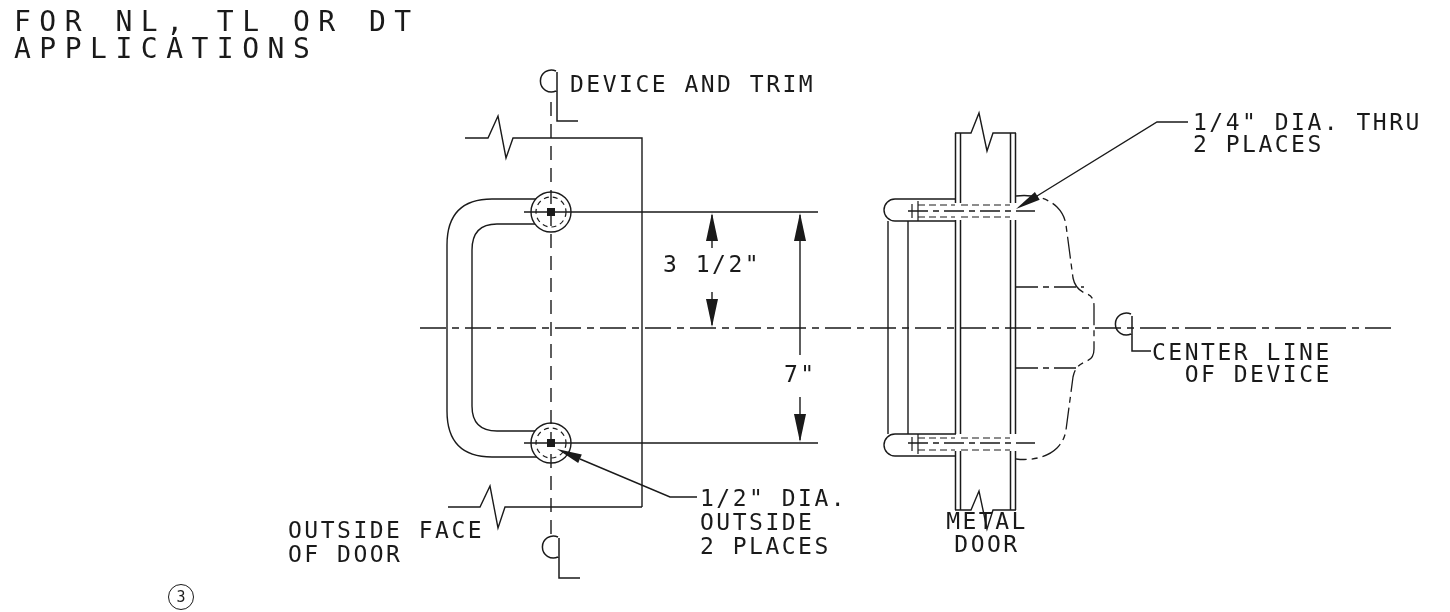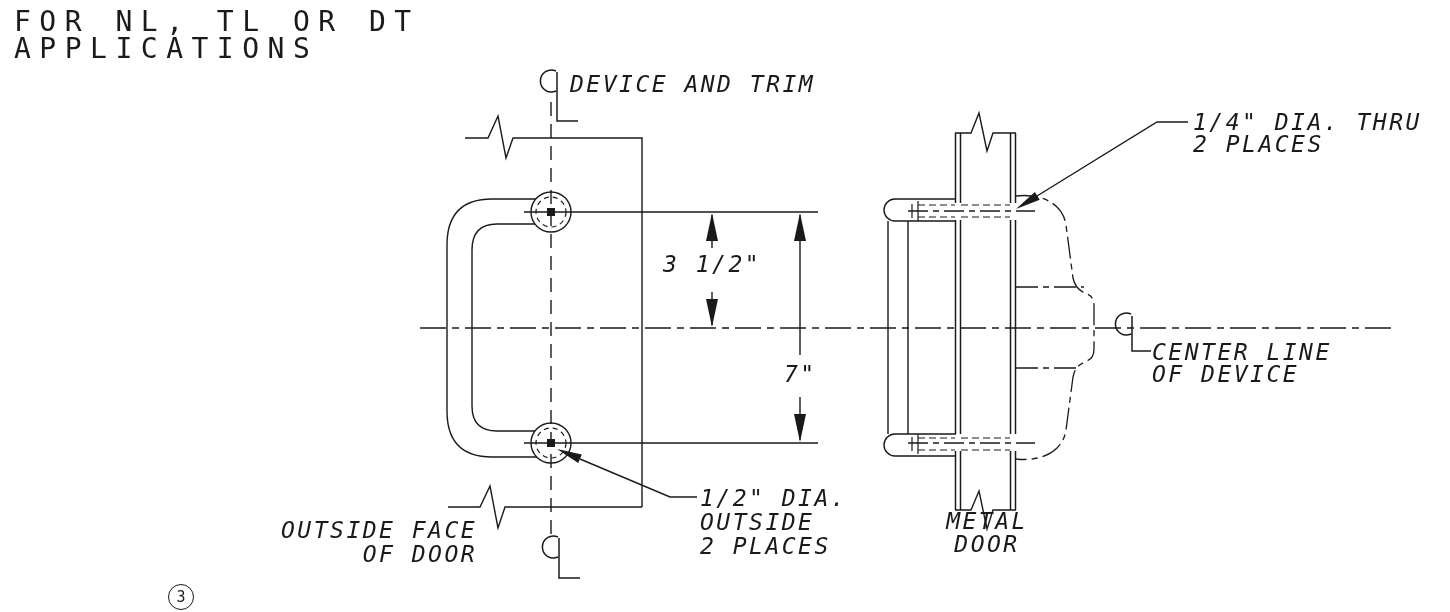--- a/index.html
+++ b/index.html
@@ -1,19 +1,19 @@
 <!DOCTYPE html>
 <html><head>
 <meta charset="utf-8">
 <style>
   html,body{margin:0;padding:0;background:#fff;}
   #canvas{position:relative;width:1450px;height:612px;background:#ffffff;overflow:hidden;
           font-family:"DejaVu Sans Mono","Liberation Mono",monospace;color:#1a1a1a;padding-left:24px;}
   #drawing-svg{position:absolute;left:0;top:0;}
-  .cad{position:absolute;font-size:23px;letter-spacing:2.5px;line-height:22px;white-space:pre;color:#1a1a1a;font-style:italic;}
+  .cad{position:absolute;font-size:23px;letter-spacing:2.5px;line-height:22px;white-space:pre;color:#1a1a1a;}
   .cad-title{position:absolute;font-size:28px;letter-spacing:8.5px;line-height:27px;white-space:pre;color:#1a1a1a;}
   .lh24{line-height:24px;}
   .lh23{line-height:23px;}
   .centered{text-align:center;}
   #sheet-marker{position:absolute;left:168px;top:584px;width:24px;height:24px;border:1.6px solid #1a1a1a;
       border-radius:50%;font-size:15px;line-height:24px;text-align:center;letter-spacing:0;}
 </style>
 </head>
 <body>
 
@@ -111,28 +111,28 @@
   <div class="cad" style="left:570px;top:73px;">DEVICE AND TRIM</div>
 
   <div class="cad" style="left:1193px;top:111px;">1/4" DIA. THRU
 2 PLACES</div>
 
   <div class="cad" style="left:663px;top:253px;">3 1/2"</div>
 
   <div class="cad" style="left:784px;top:363px;">7"</div>
 
 
-  <div class="cad" style="left:1152px;top:341px;">CENTER LINE
+  <div class="cad" style="left:1152px;top:341px;text-align:right;">CENTER LINE
 OF DEVICE</div>
 
   <div class="cad lh24" style="left:700px;top:486px;">1/2" DIA.
 OUTSIDE
 2 PLACES</div>
 
-  <div class="cad lh24" style="left:281px;top:518px;text-align:right;">OUTSIDE FACE
+  <div class="cad lh24" style="left:288px;top:518px;">OUTSIDE FACE
 OF DOOR</div>
 
   <div class="cad lh23 centered" style="left:932px;top:510px;width:110px;">METAL
 DOOR</div>
 
   <div id="sheet-marker">3</div>
 
 </div>
 
 </body></html>

